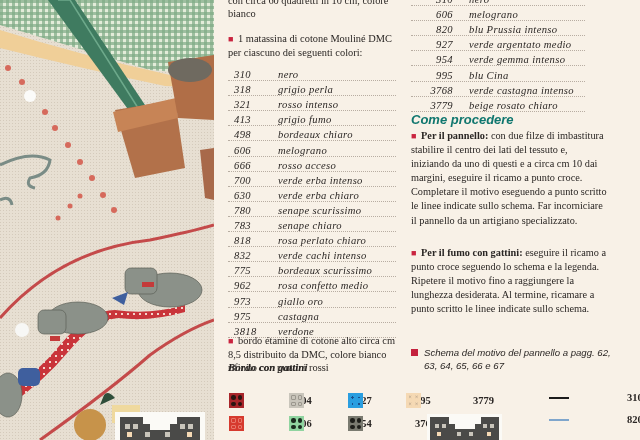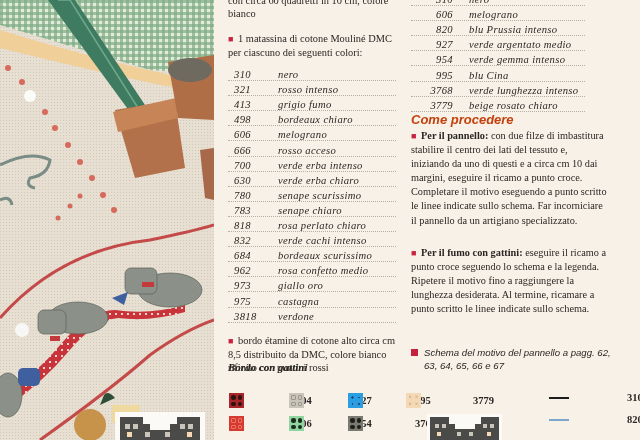--- a/index.html
+++ b/index.html
@@ -38,21 +38,21 @@
     position: absolute; font-weight: bold; font-style: italic; font-size: 11px; margin-top: 45px;
   }
 
   
   .col2 { position: absolute; left: 411px; top: 0; width: 196px; }
   .col2 .ctable { width: 174px; }
   .col2 .crow .code { width: 58px; text-align: right; padding-right: 16px; padding-left: 0; }
   .procedere-h {
     position: absolute; left: 0; top: 112px;
     font-family: "Liberation Sans", "DejaVu Sans", sans-serif;
-    font-weight: bold; font-style: italic; font-size: 13px; color: #c2410c;
+    font-weight: bold; font-style: italic; font-size: 13px; color: #0f766e;
   }
   .procedere-p {
     position: absolute; left: 0; width: 196px;
     font-size: 10.3px; line-height: 14.1px;
   }
   .procedere-p b { font-weight: bold; }
   .schema-note {
     position: absolute; left: 0; top: 346px; width: 200px;
     font-family: "Liberation Sans", "DejaVu Sans", sans-serif;
     font-style: italic; font-size: 9.6px; line-height: 13px;
@@ -161,20 +161,24 @@
     <span class="bullet">■</span>
     <span>1 matassina di cotone Mouliné DMC per ciascuno dei seguenti colori:</span>
   </div>
 
   <div class="ctable" style="top:66px;" id="panelTable">
       <div class="crow">
         <span class="code">310</span>
         <span class="name">nero</span>
       </div>
       <div class="crow">
+        <span class="code">318</span>
+        <span class="name">grigio perla</span>
+      </div>
+      <div class="crow">
         <span class="code">321</span>
         <span class="name">rosso intenso</span>
       </div>
       <div class="crow">
         <span class="code">413</span>
         <span class="name">grigio fumo</span>
       </div>
       <div class="crow">
         <span class="code">498</span>
         <span class="name">bordeaux chiaro</span>
@@ -205,21 +209,21 @@
       </div>
       <div class="crow">
         <span class="code">818</span>
         <span class="name">rosa perlato chiaro</span>
       </div>
       <div class="crow">
         <span class="code">832</span>
         <span class="name">verde cachi intenso</span>
       </div>
       <div class="crow">
-        <span class="code">684</span>
+        <span class="code">775</span>
         <span class="name">bordeaux scurissimo</span>
       </div>
       <div class="crow">
         <span class="code">962</span>
         <span class="name">rosa confetto medio</span>
       </div>
       <div class="crow">
         <span class="code">973</span>
         <span class="name">giallo oro</span>
       </div>
@@ -261,21 +265,21 @@
       <div class="crow">
         <span class="code">954</span>
         <span class="name">verde gemma intenso</span>
       </div>
       <div class="crow">
         <span class="code">995</span>
         <span class="name">blu Cina</span>
       </div>
       <div class="crow">
         <span class="code">3768</span>
-        <span class="name">verde lunghezza intenso</span>
+        <span class="name">verde castagna intenso</span>
       </div>
       <div class="crow">
         <span class="code">3779</span>
         <span class="name">beige rosato chiaro</span>
       </div>
     </div>
 
   <div class="procedere-h">Come procedere</div>
 
   <div class="procedere-p" style="top:129px;">

